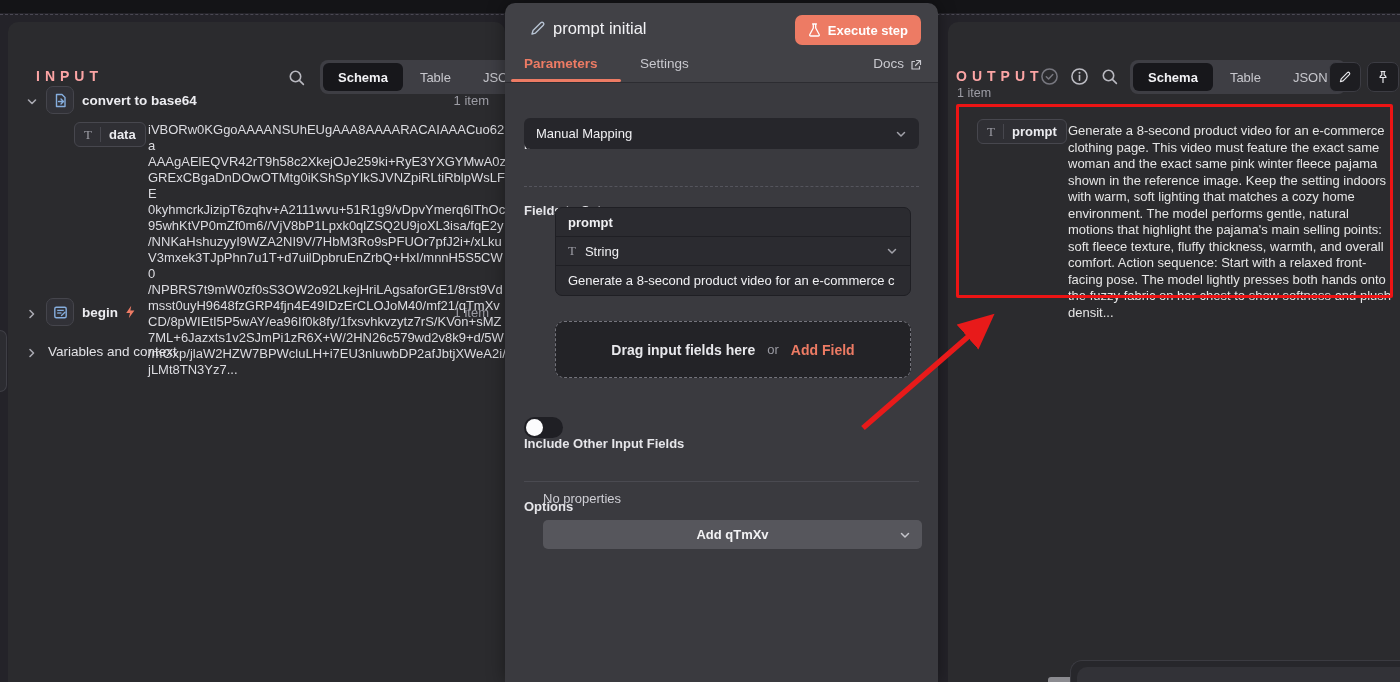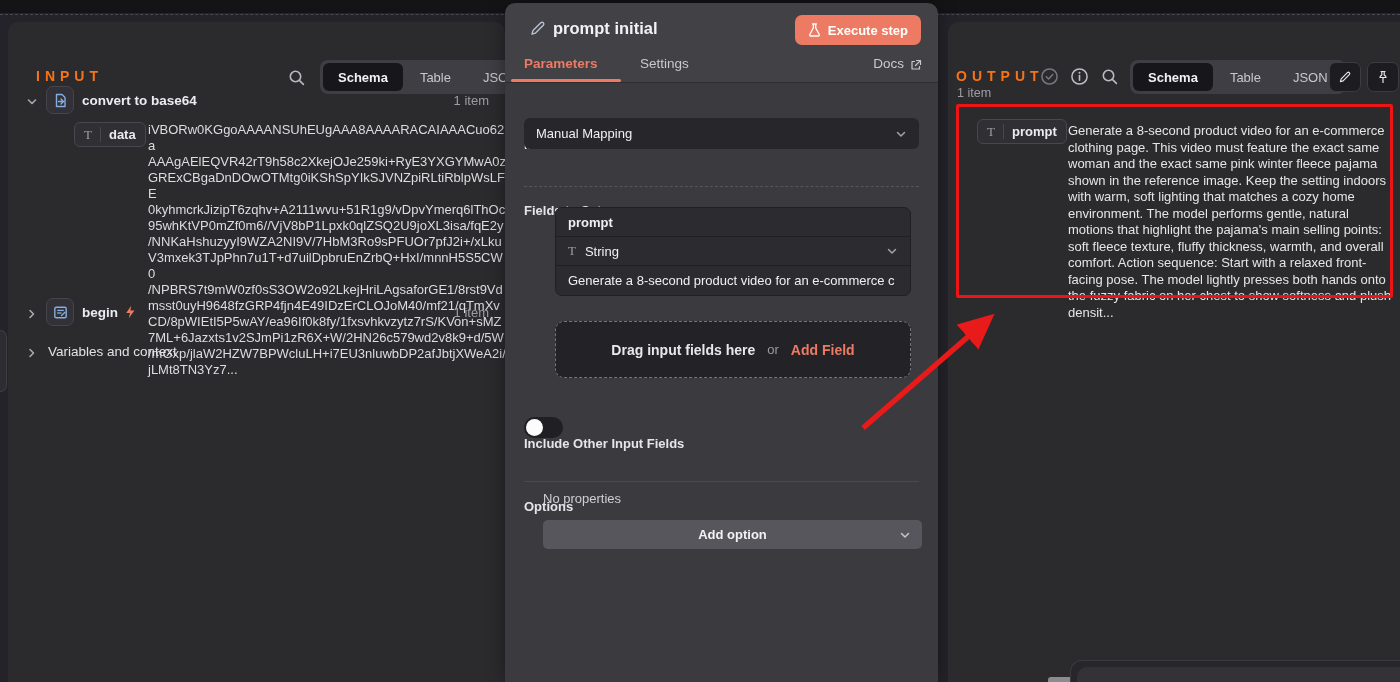--- a/index.html
+++ b/index.html
@@ -26,36 +26,36 @@
 
   
   .type-badge { position:absolute; display:inline-flex; align-items:center; height:25px;
                 background:#2f2f34; border:1px solid #47474e; border-radius:6px; padding:0 9px; }
   .type-badge .tg { font-family:"Liberation Serif", serif; font-size:13px; color:#9d9da5; }
   .type-badge .sep { width:1px; height:15px; background:#47474e; margin:0 8px; }
   .type-badge .nm { font-size:13px; color:#ececf0; font-weight:bold; }
 
   
   .input-panel { left:8px; top:22px; width:497px; height:660px; border-radius:10px 10px 0 0; }
-  .panel-title { position:absolute; font-size:14px; font-weight:bold; letter-spacing:5px; color:#f97316; }
+  .panel-title { position:absolute; font-size:14px; font-weight:bold; letter-spacing:5px; color:#fca5a5; }
   .input-title { left:28px; top:46px; }
   .count { position:absolute; right:16px; font-size:13px; color:#9d9da5; }
   .node-icon-box { position:absolute; width:28px; height:28px; background:#313137; border:1px solid #45454c;
                    border-radius:7px; display:flex; align-items:center; justify-content:center; }
   .row-label { position:absolute; font-size:13.5px; font-weight:bold; color:#ececf0; }
   .chev { position:absolute; }
   .b64 { position:absolute; left:140px; top:100px; width:360px; font-size:13px; line-height:16px;
          color:#dcdce1; white-space:pre-line; word-break:break-all; }
   .left-handle { position:absolute; left:0; top:330px; width:7px; height:62px; background:#2c2c31;
                  border:1px solid #3f3f46; border-left:none; border-radius:0 8px 8px 0; }
 
   
   .node-panel { left:505px; top:3px; width:433px; height:679px; background:#414146;
                 border-radius:10px 10px 0 0; box-shadow:0 0 18px rgba(0,0,0,.4); }
-  .node-title { position:absolute; left:48px; top:16px; font-size:16.5px; font-weight:bold; color:#f2f2f5; }
+  .node-title { position:absolute; left:48px; top:16px; font-size:16.5px; font-weight:normal; color:#f2f2f5; }
   .exec-btn { position:absolute; right:17px; top:12px; height:30px; padding:0 13px; background:#ed7b64;
               border-radius:7px; display:flex; align-items:center; gap:7px; color:#fff;
               font-size:13px; font-weight:bold; }
   .tab-param { position:absolute; left:19px; top:53px; font-size:13.5px; font-weight:bold; color:#ed7b64; }
   .tab-settings { position:absolute; left:135px; top:53px; font-size:13.5px; color:#c9c9cf; }
   .tab-underline { position:absolute; left:6px; top:76px; width:110px; height:3px; background:#ed7b64; border-radius:2px; }
   .docs-link { position:absolute; right:16px; top:53px; font-size:13.5px; color:#c9c9cf;
                display:flex; align-items:flex-end; gap:6px; }
   .node-body { position:absolute; left:0; top:79px; width:100%; height:600px; background:#3a3a3f;
                border-top:1px solid #2c2c31; }
@@ -243,21 +243,21 @@
       <div class="fld-label" style="left:19px; top:313px;">Include Other Input Fields</div>
       <div class="toggle">
         <div class="knob"></div>
       </div>
 
       <div class="fld-label" style="left:19px; top:376px;">Options</div>
       <div class="solid-div" style="top:398px;"></div>
       <div class="no-props">No properties</div>
 
       <div class="add-option">
-        <span>Add option</span>
+        <span>Add qTmXv</span>
         <svg width="12" height="12" viewBox="0 0 12 12">
           <polyline points="2.5,4.5 6,8 9.5,4.5" fill="none" stroke="#c5c5cb" stroke-width="1.5" stroke-linecap="round" stroke-linejoin="round"></polyline>
         </svg>
       </div>
     </div>
   </div>
 
   <div class="panel output-panel">
     <div class="panel-title output-title">OUTPUT</div>
 

